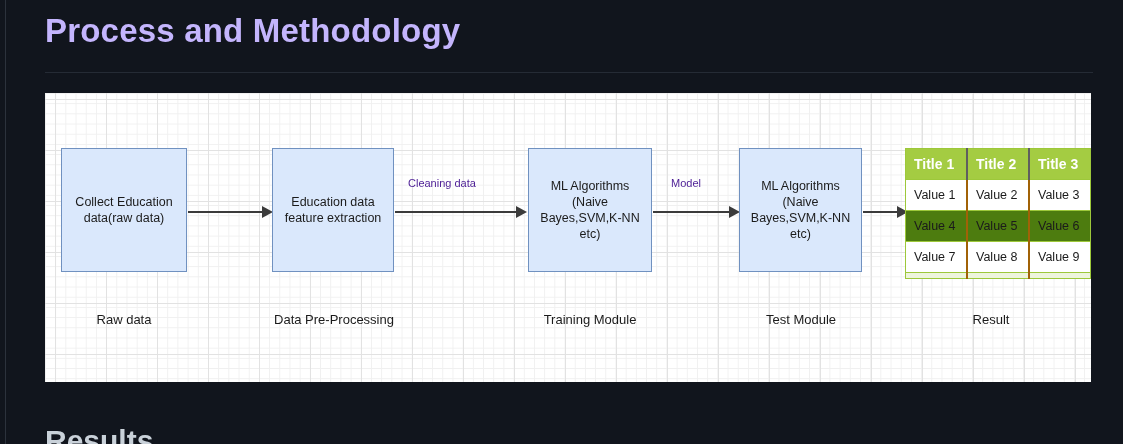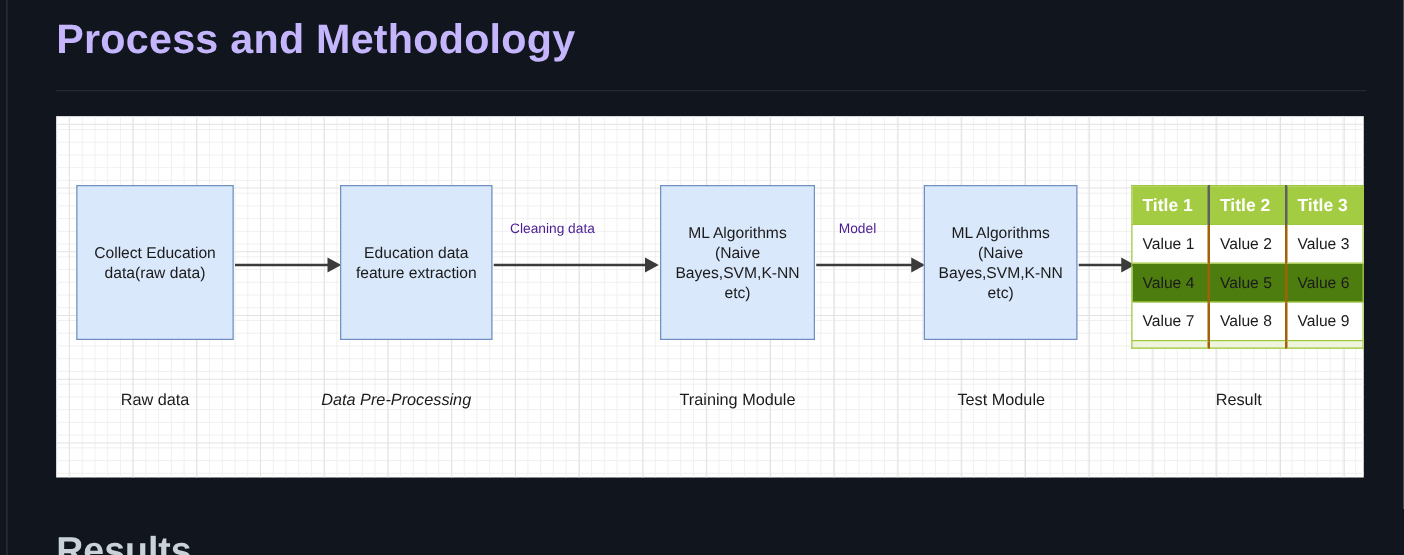--- a/index.html
+++ b/index.html
@@ -177,19 +177,19 @@
       </tr>
       <tr class="strip">
         <td></td>
         <td></td>
         <td></td>
       </tr>
     </tbody>
   </table>
 
   <div class="caption" style="left:19px;top:219px;width:120px;">Raw data</div>
-  <div class="caption" style="left:187px;top:219px;width:170px;font-style:italic;">Data Pre-Processing</div>
+  <div class="caption" style="left:204px;top:219px;width:170px;">Data Pre-Processing</div>
   <div class="caption" style="left:485px;top:219px;width:120px;">Training Module</div>
   <div class="caption" style="left:696px;top:219px;width:120px;">Test Module</div>
   <div class="caption" style="left:886px;top:219px;width:120px;">Result</div>
 </div>
 
 <div class="next-heading">Results</div>
 
 </body></html>

